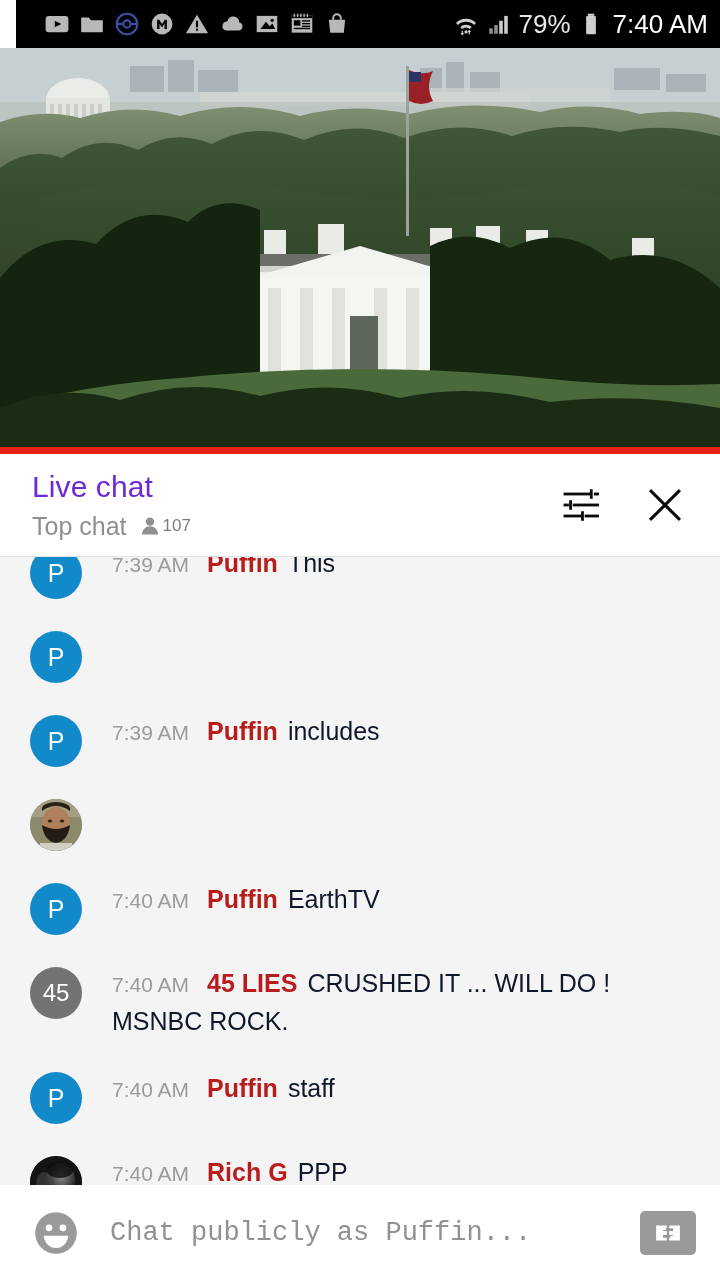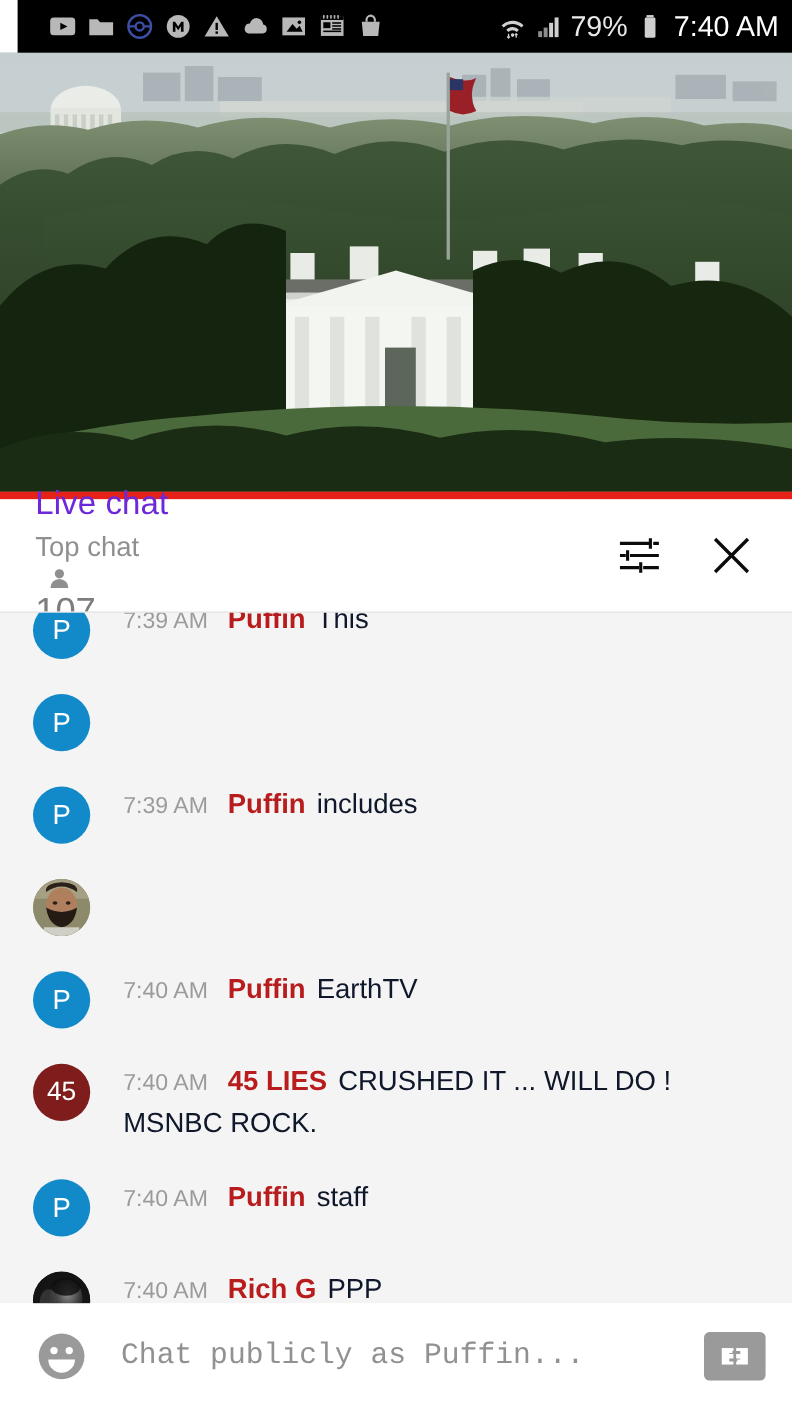--- a/index.html
+++ b/index.html
@@ -43,24 +43,24 @@
     position:absolute; top:454px; left:0; width:720px; height:102px;
     background:#ffffff; display:flex; align-items:center;
     padding:0 22px 0 32px;
   }
   .ch-titles { flex:1; }
   .ch-title {
     font-size:30px; color:#6d28d9; font-weight:400; line-height:36px;
     letter-spacing:0.1px;
   }
   .ch-sub {
-    display:flex; gap:1px; margin-top:6px;flex-direction:column;
+    display:flex; align-items:center; gap:1px; margin-top:6px;
   }
   .ch-subtext { font-size:25px; color:#8f8f8f; line-height:30px; }
-  .ch-count { font-size:33px; color:#7d7d7d; line-height:30px; }
+  .ch-count { font-size:17px; color:#7d7d7d; line-height:30px; }
   .ch-actions { display:flex; align-items:center; gap:38px; padding-right:10px;}
   .ch-btn { width:46px; height:46px; display:flex; align-items:center; justify-content:center; }
 
   
   .chat-list {
     position:absolute; top:556px; left:0; width:720px; height:629px;
     background:#f4f4f4; overflow:hidden;
     border-top:1px solid #e3e3e3;
   }
   .list-inner { position:absolute; top:-28px; left:0; width:720px; }
@@ -409,21 +409,21 @@
           </div>
         </div>
         <div class="msg">
           <div class="avatar-wrap">
             <div class="avatar letter" style="background: rgb(18, 137, 200);">P</div>
           </div>
           <div class="msg-body"><span class="m-time">7:40 AM</span><span class="m-author">Puffin</span><span class="m-text">EarthTV</span></div>
         </div>
         <div class="msg">
           <div class="avatar-wrap">
-            <div class="avatar num" style="background: #7f1d1d;">45</div>
+            <div class="avatar num" style="background: #737373;">45</div>
           </div>
           <div class="msg-body"><span class="m-time">7:40 AM</span><span class="m-author">45 LIES</span><span class="m-text">CRUSHED IT ... WILL DO ! MSNBC ROCK.</span></div>
         </div>
         <div class="msg">
           <div class="avatar-wrap">
             <div class="avatar letter" style="background: rgb(18, 137, 200);">P</div>
           </div>
           <div class="msg-body"><span class="m-time">7:40 AM</span><span class="m-author">Puffin</span><span class="m-text">staff</span></div>
         </div>
         <div class="msg">

